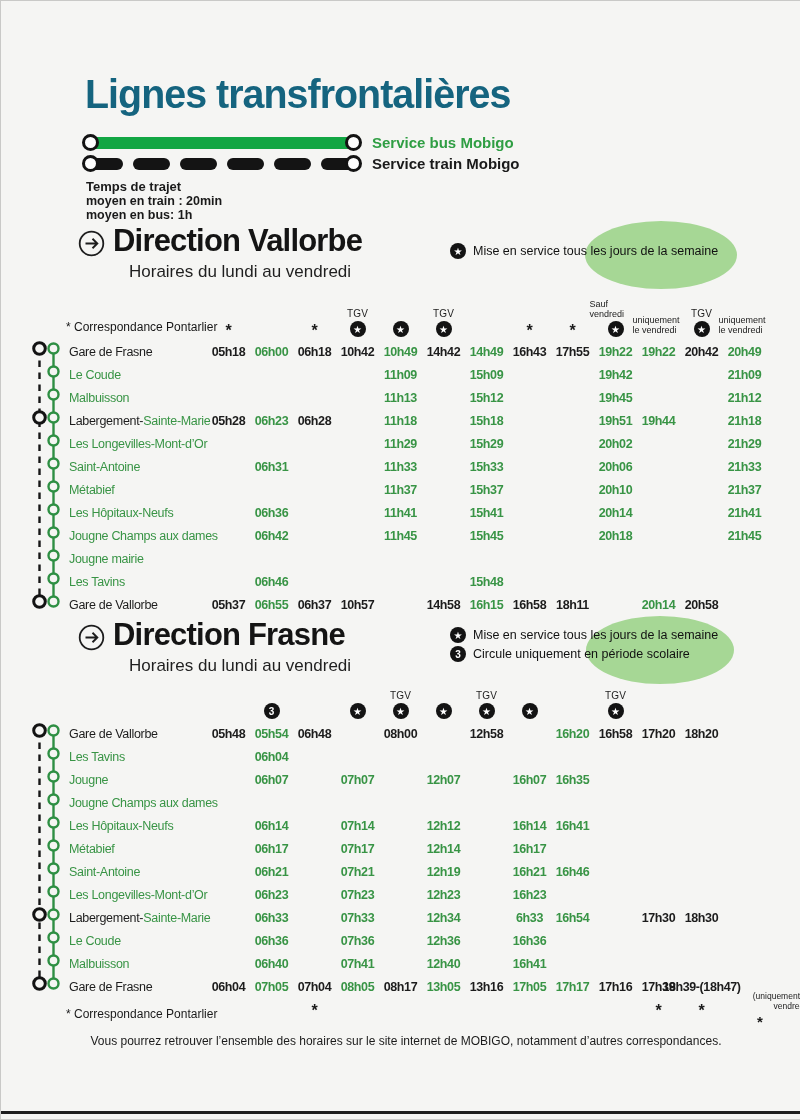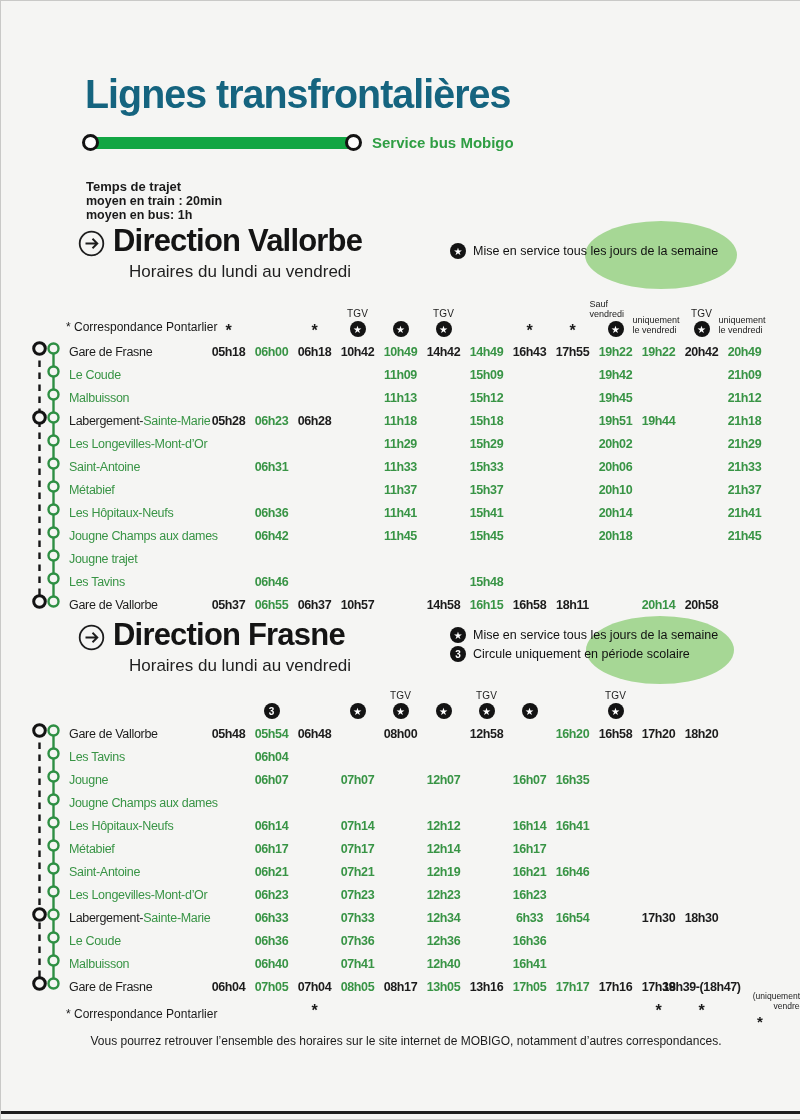--- a/index.html
+++ b/index.html
@@ -76,20 +76,33 @@
   <div class="main-title">Lignes transfrontalières</div>
 
   <div class="legend-row bus">
     <div class="busbar">
       <span class="dot l"></span>
       <span class="dot r"></span>
     </div>
     <span class="legend-label green">Service bus Mobigo</span>
   </div>
 
+  <div class="legend-row train">
+    <div class="trainbar">
+      <span class="dot l"></span>
+      <span class="pill"></span>
+        <span class="pill"></span>
+      <span class="pill"></span>
+        <span class="pill"></span>
+      <span class="pill"></span>
+        <span class="pill"></span>
+      <span class="dot r"></span>
+    </div>
+    <span class="legend-label">Service train Mobigo</span>
+  </div>
 
   <div class="travel-row">
     <span class="t1">Temps de trajet</span>
     <span class="t2">moyen en train : 20min</span>
     <span class="t3">moyen en bus: 1h</span>
   </div>
 
   <div class="section" id="sec0">
     <div class="ellipse"></div>
     <svg class="dir-icon" viewBox="0 0 27 27">
@@ -295,21 +308,21 @@
           <div class="tcell"></div>
           <div class="tcell tg">15h45</div>
           <div class="tcell"></div>
           <div class="tcell"></div>
           <div class="tcell tg">20h18</div>
           <div class="tcell"></div>
           <div class="tcell"></div>
           <div class="tcell tg">21h45</div>
           <div class="route-cell"></div>
           <div class="name-cell">
-            <span class="ng">Jougne trajet</span>
+            <span class="ng">Jougne mairie</span>
           </div>
           <div class="tcell"></div>
           <div class="tcell"></div>
           <div class="tcell"></div>
           <div class="tcell"></div>
           <div class="tcell"></div>
           <div class="tcell"></div>
           <div class="tcell"></div>
           <div class="tcell"></div>
           <div class="tcell"></div>

